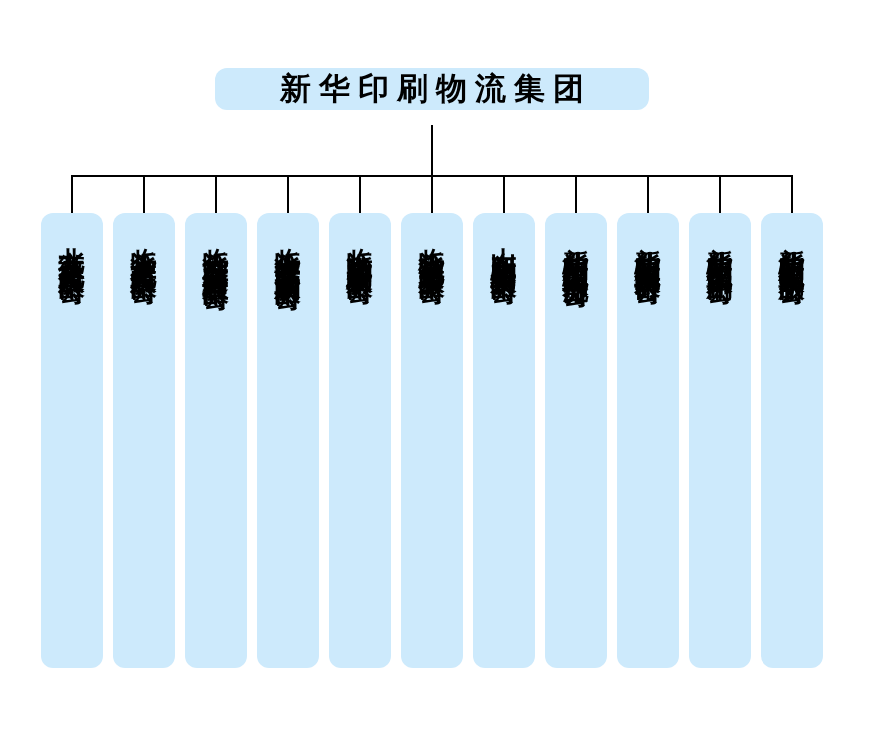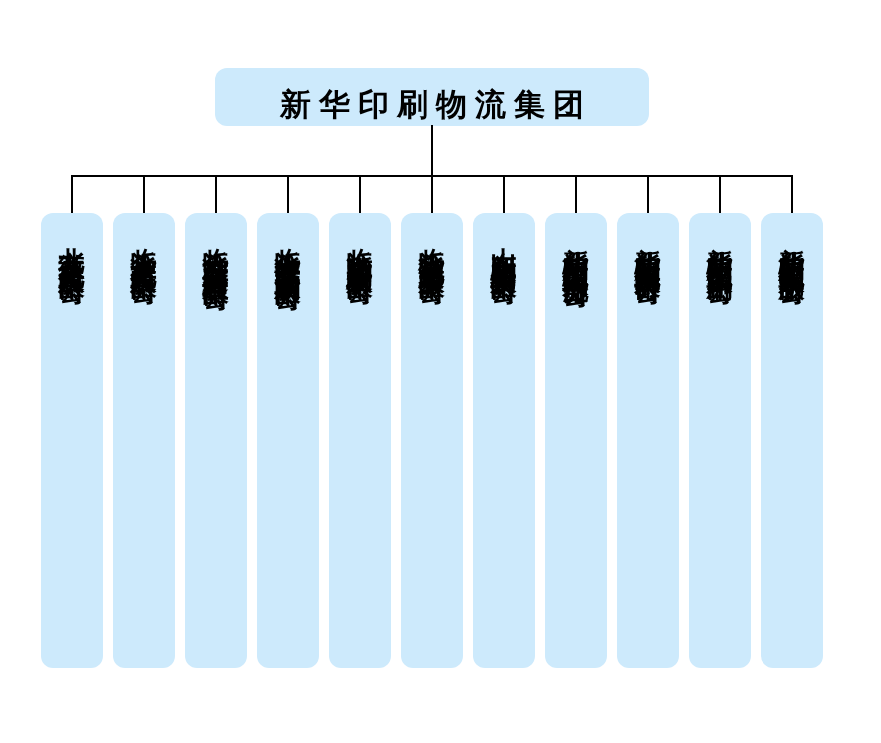--- a/index.html
+++ b/index.html
@@ -13,21 +13,21 @@
     background: #ffffff;
     overflow: hidden;
   }
 
   
   .root-box {
     position: absolute;
     left: 215px;
     top: 68px;
     width: 434px;
-    height: 58px;
+    height: 42px;
     background: #cdeafc;
     border-radius: 12px;
     display: flex;
     align-items: flex-end;
     justify-content: center;
   }
   .root-label {
     font-size: 31px;
     font-weight: bold;
     color: #000000;

